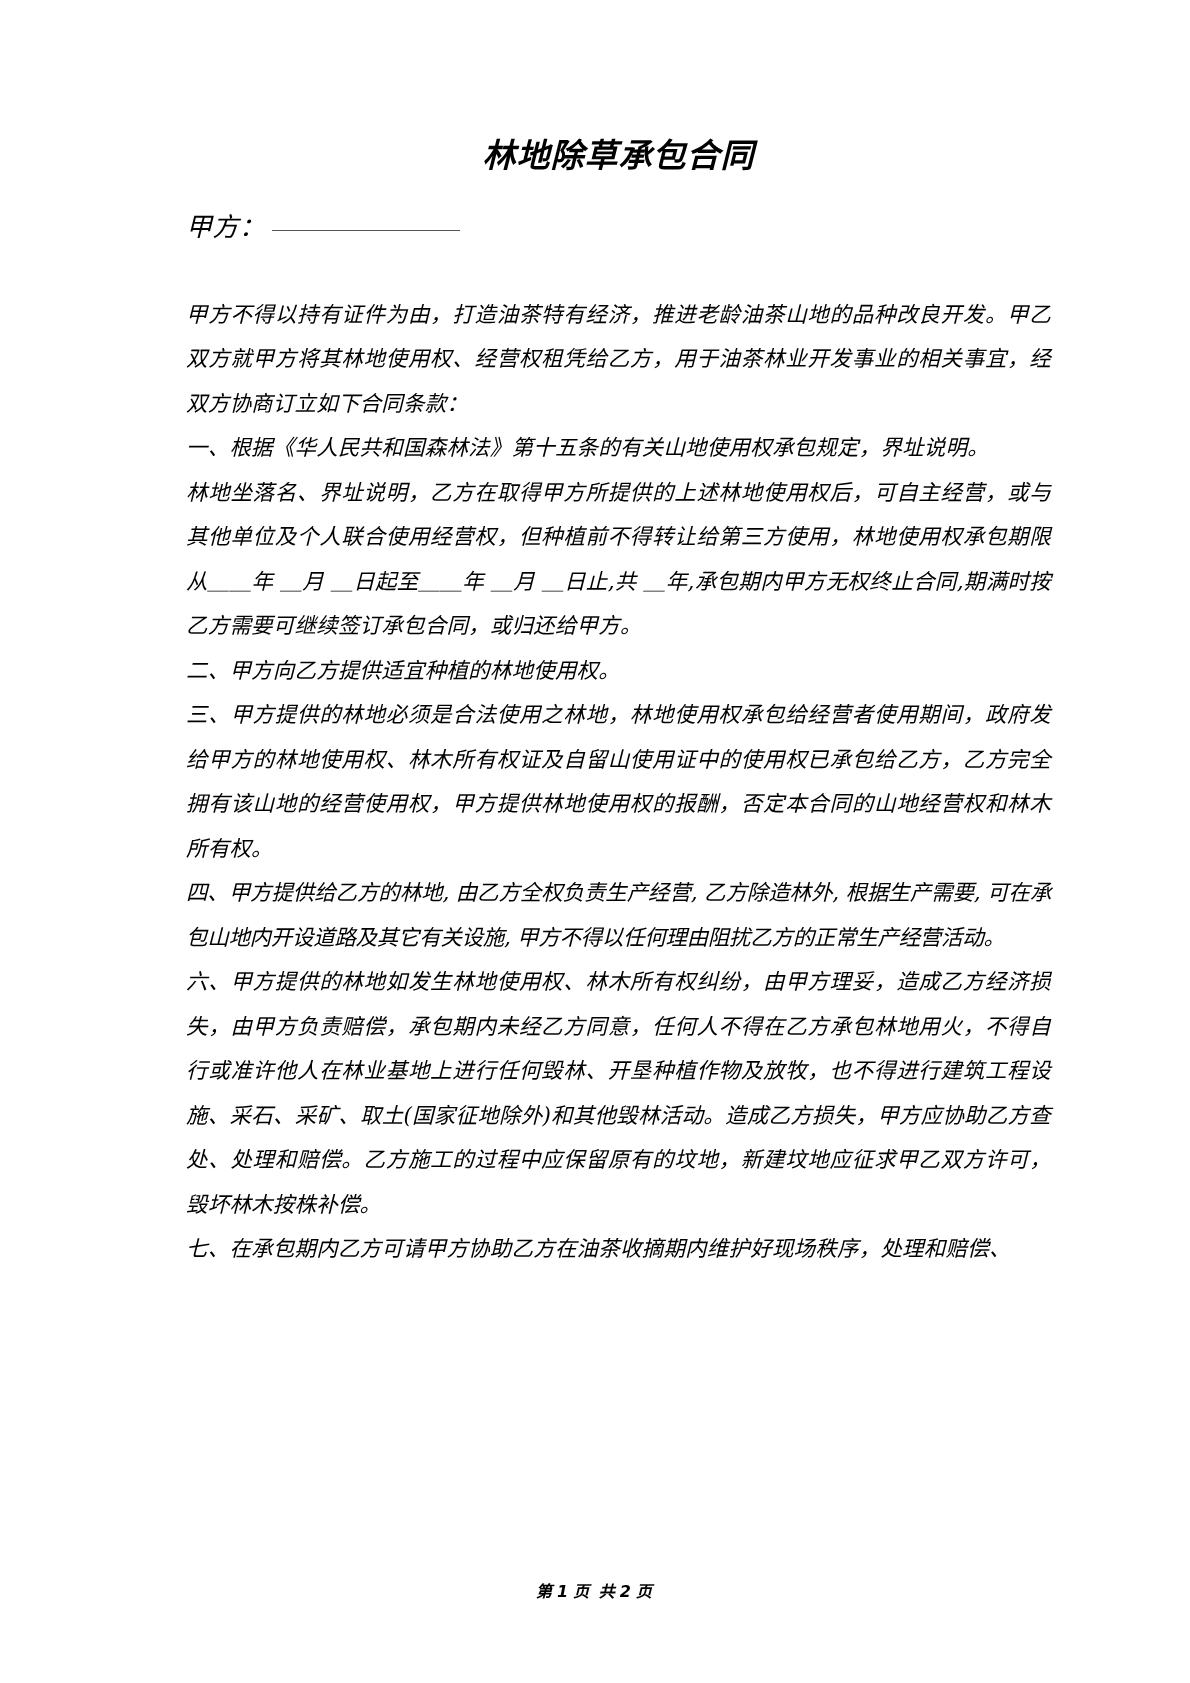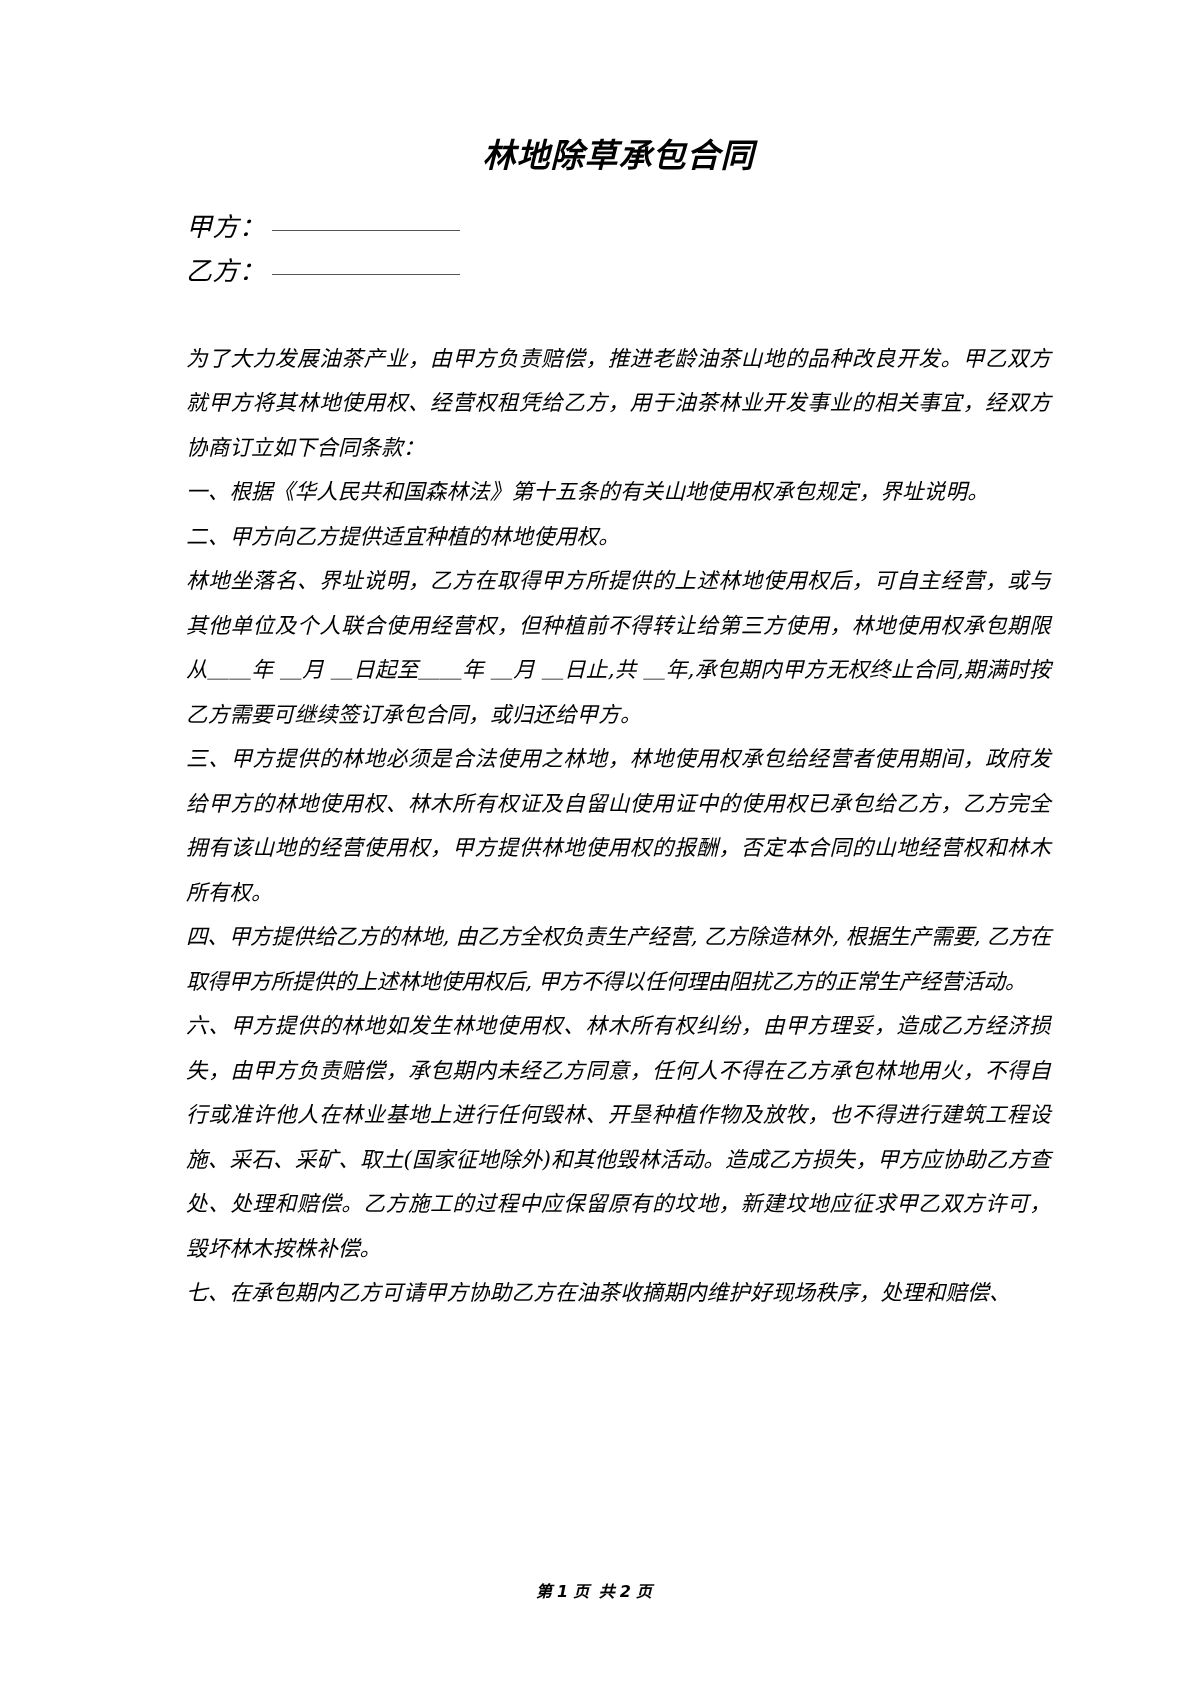--- a/index.html
+++ b/index.html
@@ -90,32 +90,29 @@
 <div class="page">
 
   <div class="content">
 
     <h1 class="doc-title">林地除草承包合同</h1>
 
     <div class="party-block">
       <div class="party-line">
         <span class="party-label">甲方：</span><span class="blank-rule"></span>
       </div>
-      <div class="party-line">
-        <span class="party-label">乙方：</span><span class="blank-rule"></span>
-      </div>
     </div>
 
     <div class="body-block">
-      <p class="para">为了大力发展油茶产业，由甲方负责赔偿，推进老龄油茶山地的品种改良开发。甲乙双方就甲方将其林地使用权、经营权租凭给乙方，用于油茶林业开发事业的相关事宜，经双方协商订立如下合同条款：</p>
+      <p class="para">甲方不得以持有证件为由，打造油茶特有经济，推进老龄油茶山地的品种改良开发。甲乙双方就甲方将其林地使用权、经营权租凭给乙方，用于油茶林业开发事业的相关事宜，经双方协商订立如下合同条款：</p>
       <p class="para">一、根据《华人民共和国森林法》第十五条的有关山地使用权承包规定，界址说明。</p>
+      <p class="para">林地坐落名、界址说明，乙方在取得甲方所提供的上述林地使用权后，可自主经营，或与其他单位及个人联合使用经营权，但种植前不得转让给第三方使用，林地使用权承包期限从＿＿年 ＿月 ＿日起至＿＿年 ＿月 ＿日止,共 ＿年,承包期内甲方无权终止合同,期满时按乙方需要可继续签订承包合同，或归还给甲方。</p>
       <p class="para">二、甲方向乙方提供适宜种植的林地使用权。</p>
-      <p class="para">林地坐落名、界址说明，乙方在取得甲方所提供的上述林地使用权后，可自主经营，或与其他单位及个人联合使用经营权，但种植前不得转让给第三方使用，林地使用权承包期限从＿＿年 ＿月 ＿日起至＿＿年 ＿月 ＿日止,共 ＿年,承包期内甲方无权终止合同,期满时按乙方需要可继续签订承包合同，或归还给甲方。</p>
       <p class="para">三、甲方提供的林地必须是合法使用之林地，林地使用权承包给经营者使用期间，政府发给甲方的林地使用权、林木所有权证及自留山使用证中的使用权已承包给乙方，乙方完全拥有该山地的经营使用权，甲方提供林地使用权的报酬，否定本合同的山地经营权和林木所有权。</p>
-      <p class="para tight">四、甲方提供给乙方的林地, 由乙方全权负责生产经营, 乙方除造林外, 根据生产需要, 乙方在取得甲方所提供的上述林地使用权后, 甲方不得以任何理由阻扰乙方的正常生产经营活动。</p>
+      <p class="para tight">四、甲方提供给乙方的林地, 由乙方全权负责生产经营, 乙方除造林外, 根据生产需要, 可在承包山地内开设道路及其它有关设施, 甲方不得以任何理由阻扰乙方的正常生产经营活动。</p>
       <p class="para">六、甲方提供的林地如发生林地使用权、林木所有权纠纷，由甲方理妥，造成乙方经济损失，由甲方负责赔偿，承包期内未经乙方同意，任何人不得在乙方承包林地用火，不得自行或准许他人在林业基地上进行任何毁林、开垦种植作物及放牧，也不得进行建筑工程设施、采石、采矿、取土(国家征地除外)和其他毁林活动。造成乙方损失，甲方应协助乙方查处、处理和赔偿。乙方施工的过程中应保留原有的坟地，新建坟地应征求甲乙双方许可，毁坏林木按株补偿。</p>
       <p class="para">七、在承包期内乙方可请甲方协助乙方在油茶收摘期内维护好现场秩序，处理和赔偿、</p>
     </div>
 
   </div>
 
   <div class="footer">
     <span>第</span><span class="num">1</span><span>页 共</span><span class="num">2</span><span>页</span>
   </div>
 

